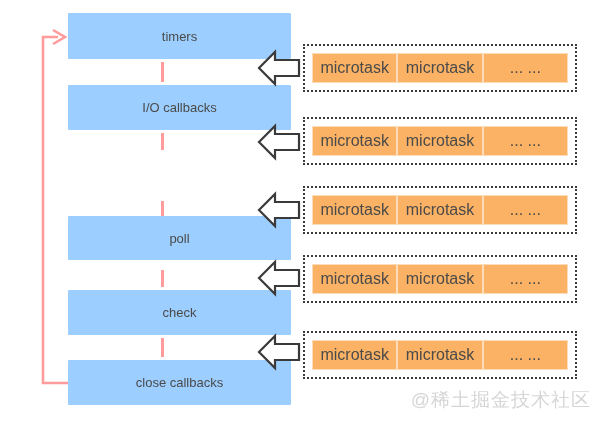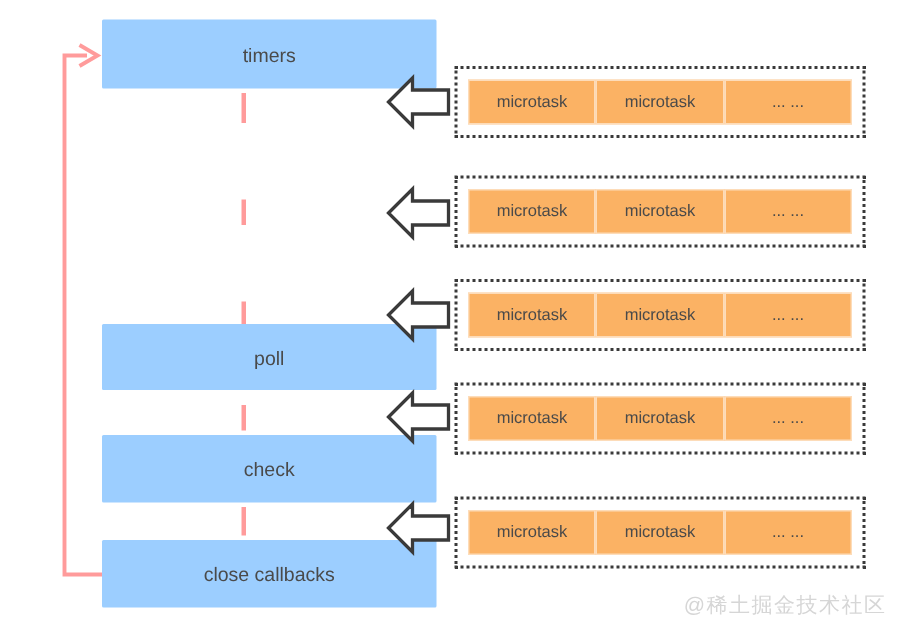--- a/index.html
+++ b/index.html
@@ -87,32 +87,32 @@
   .q3 { top: 186px; }
   .q4 { top: 255px; }
   .q5 { top: 331px; }
   .task {
     width: 101px;
     height: 30px;
     background: var(--task-fill, #fbb264);
     display: flex;
     align-items: center;
     justify-content: center;
-    font-size: 11px;
+    font-size: 16px;
     color: var(--text, #4a4a4a);
     border: 1px solid rgba(255,255,255,0.55);
     box-sizing: border-box;
     white-space: nowrap;
   }
 
   .watermark {
     position: absolute;
     right: 20px;
     bottom: 11px;
-    font-size: 14px;
+    font-size: 19px;
     letter-spacing: 1px;
     color: var(--watermark, #d6d6d6);
   }
 </style>
 </head>
 <body>
 
 <div class="canvas">
 
   <svg class="loop-overlay" viewBox="0 0 611 424" xmlns="http://www.w3.org/2000/svg" aria-hidden="true">
@@ -120,20 +120,21 @@
     <polyline points="53,30 65,37 53,44" fill="none" stroke="#ff9b9b" stroke-width="2.6"></polyline>
   </svg>
 
   <div class="connector c1"></div>
   <div class="connector c2"></div>
   <div class="connector c3"></div>
   <div class="connector c4"></div>
   <div class="connector c5"></div>
 
   <div class="phase p1">timers</div>
+  <div class="phase p2">I/O callbacks</div>
   <div class="phase p4">poll</div>
   <div class="phase p5">check</div>
   <div class="phase p6">close callbacks</div>
 
   <div class="block-arrow a1">
     <svg viewBox="0 0 44 38">
         <polygon points="2,19 18,3 18,11 42,11 42,27 18,27 18,35" fill="#ffffff" stroke="#3a3a3a" stroke-width="2.2" stroke-linejoin="miter"></polygon>
       </svg>
   </div>
   <div class="block-arrow a2">

